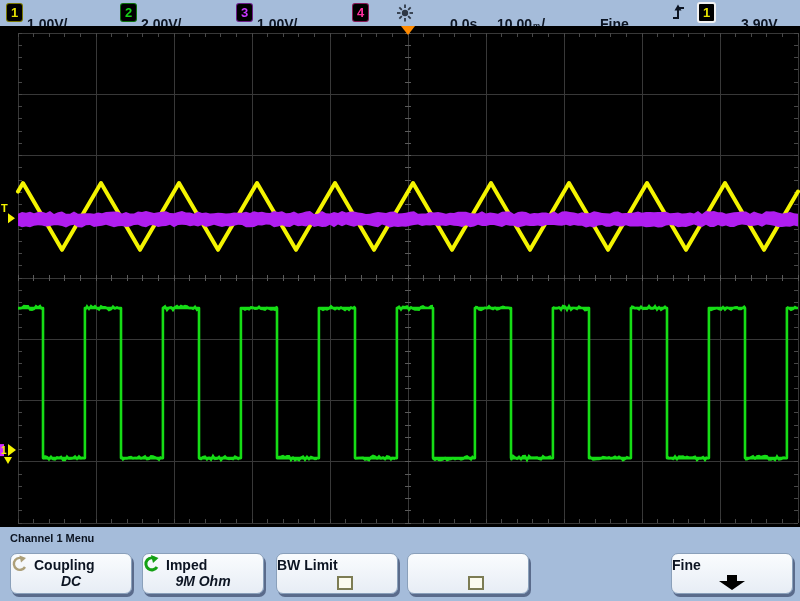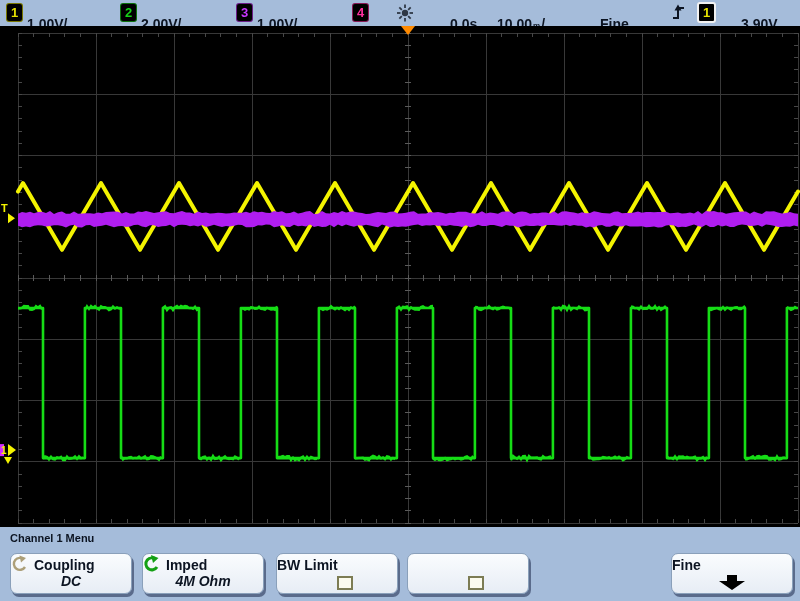--- a/index.html
+++ b/index.html
@@ -438,21 +438,21 @@
   <div class="skbtn" style="left:142px">
     <div class="sk-row1">
       <span class="knob-green">
         <svg width="18" height="17" viewBox="0 0 18 17">
             <path d="M14 12 A6 6 0 1 1 13 4.5" fill="none" stroke="currentColor" stroke-width="3"></path>
             <polygon points="8,0 15.5,3 10,8" fill="currentColor"></polygon>
           </svg>
       </span>
       <span>Imped</span>
     </div>
-    <div class="sk-row2">4M Ohm</div>
+    <div class="sk-row2">9M Ohm</div>
   </div>
 
   <div class="skbtn" style="left:276px">
     <div class="sk-row1">
         <span>BW Limit</span>
       </div>
     <span class="sk-checkbox"></span>
   </div>
 
   <div class="skbtn" style="left:407px">

